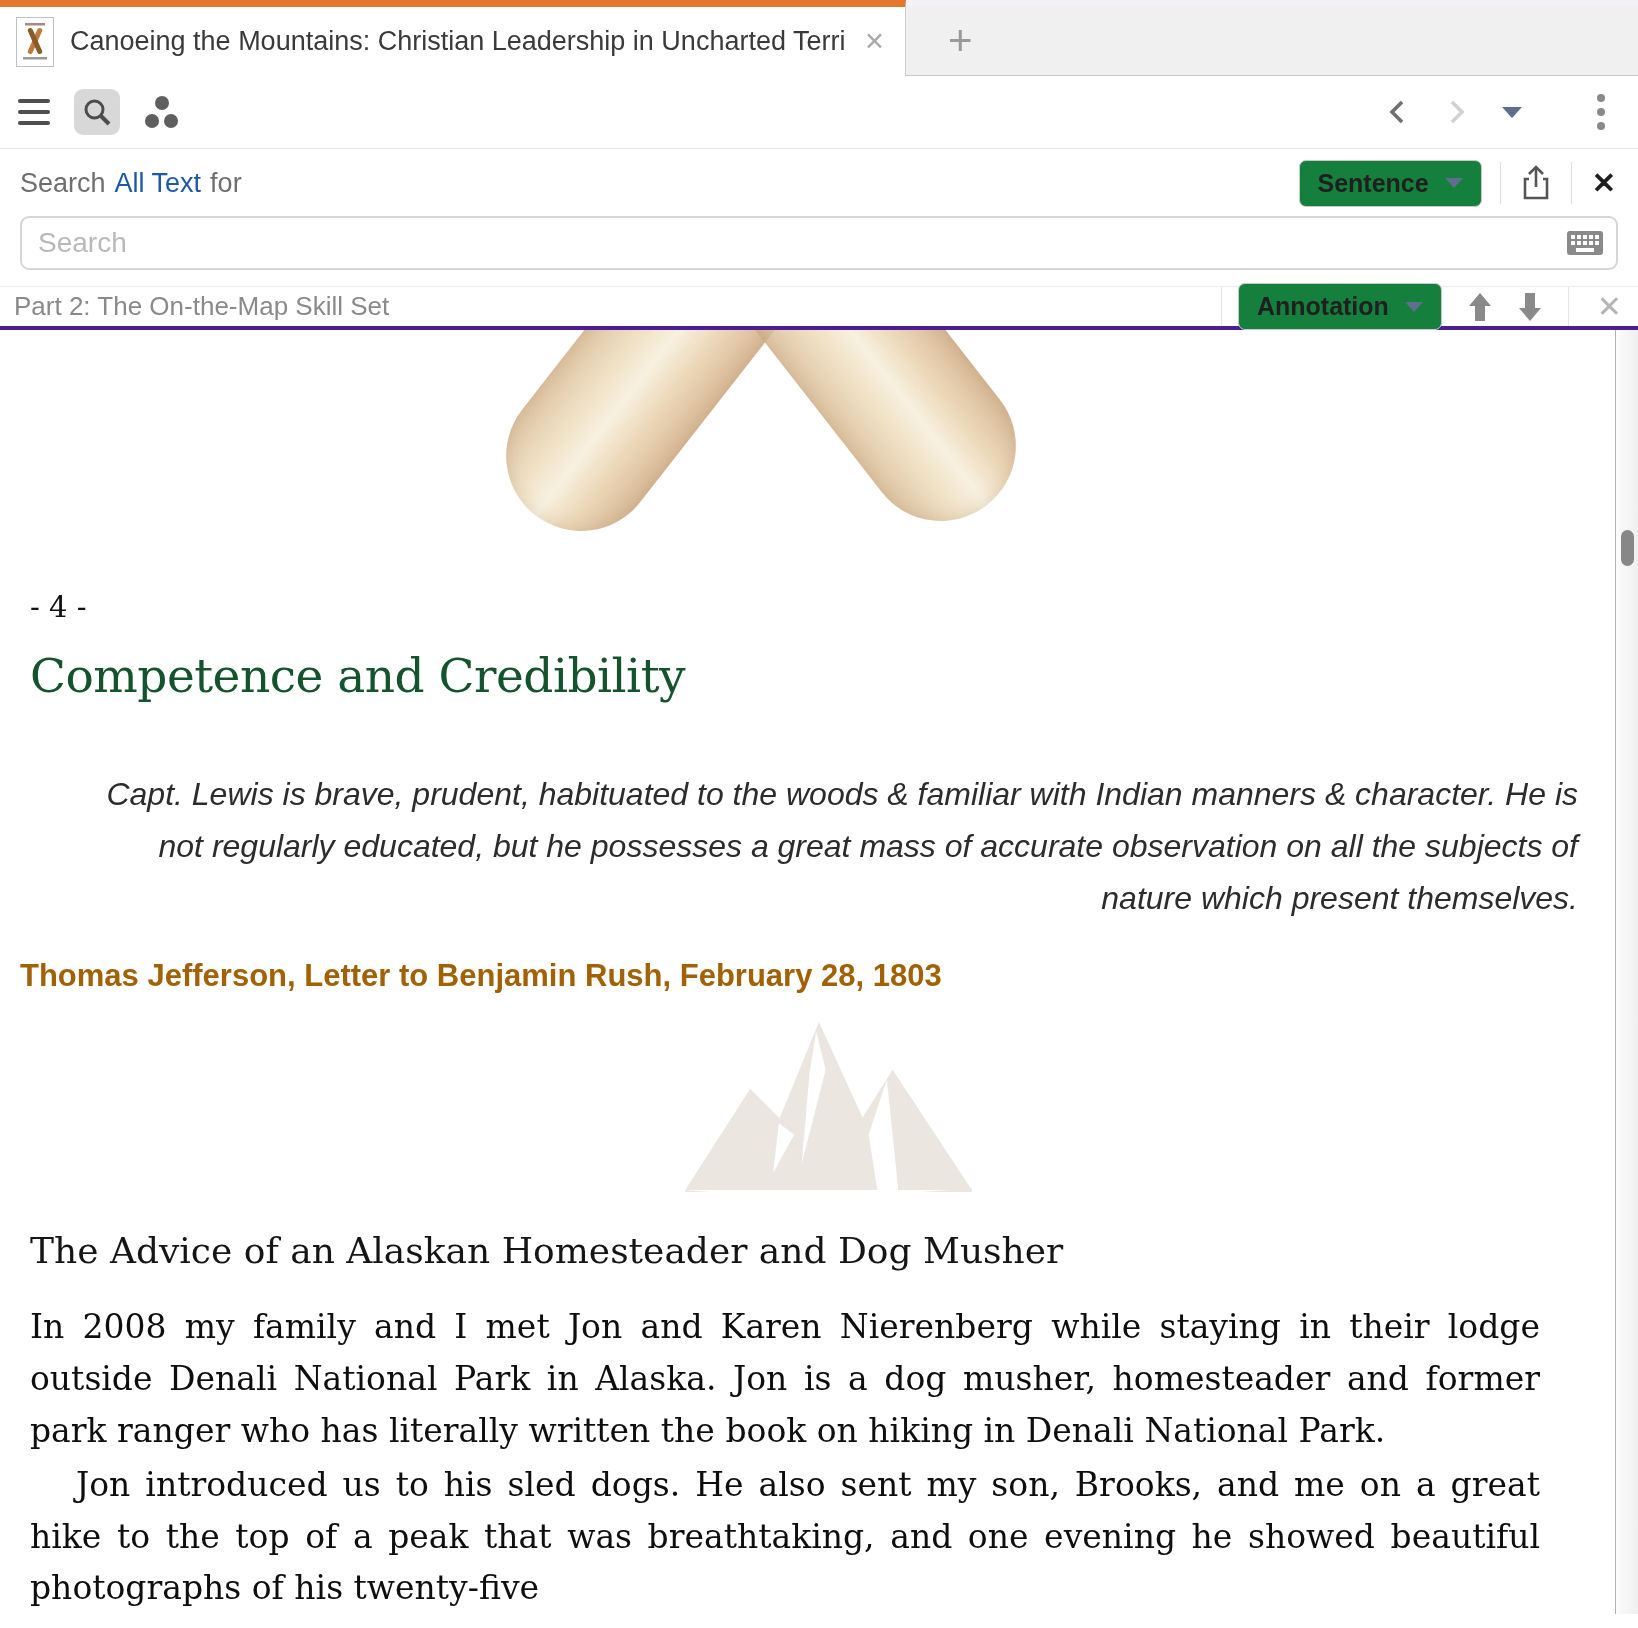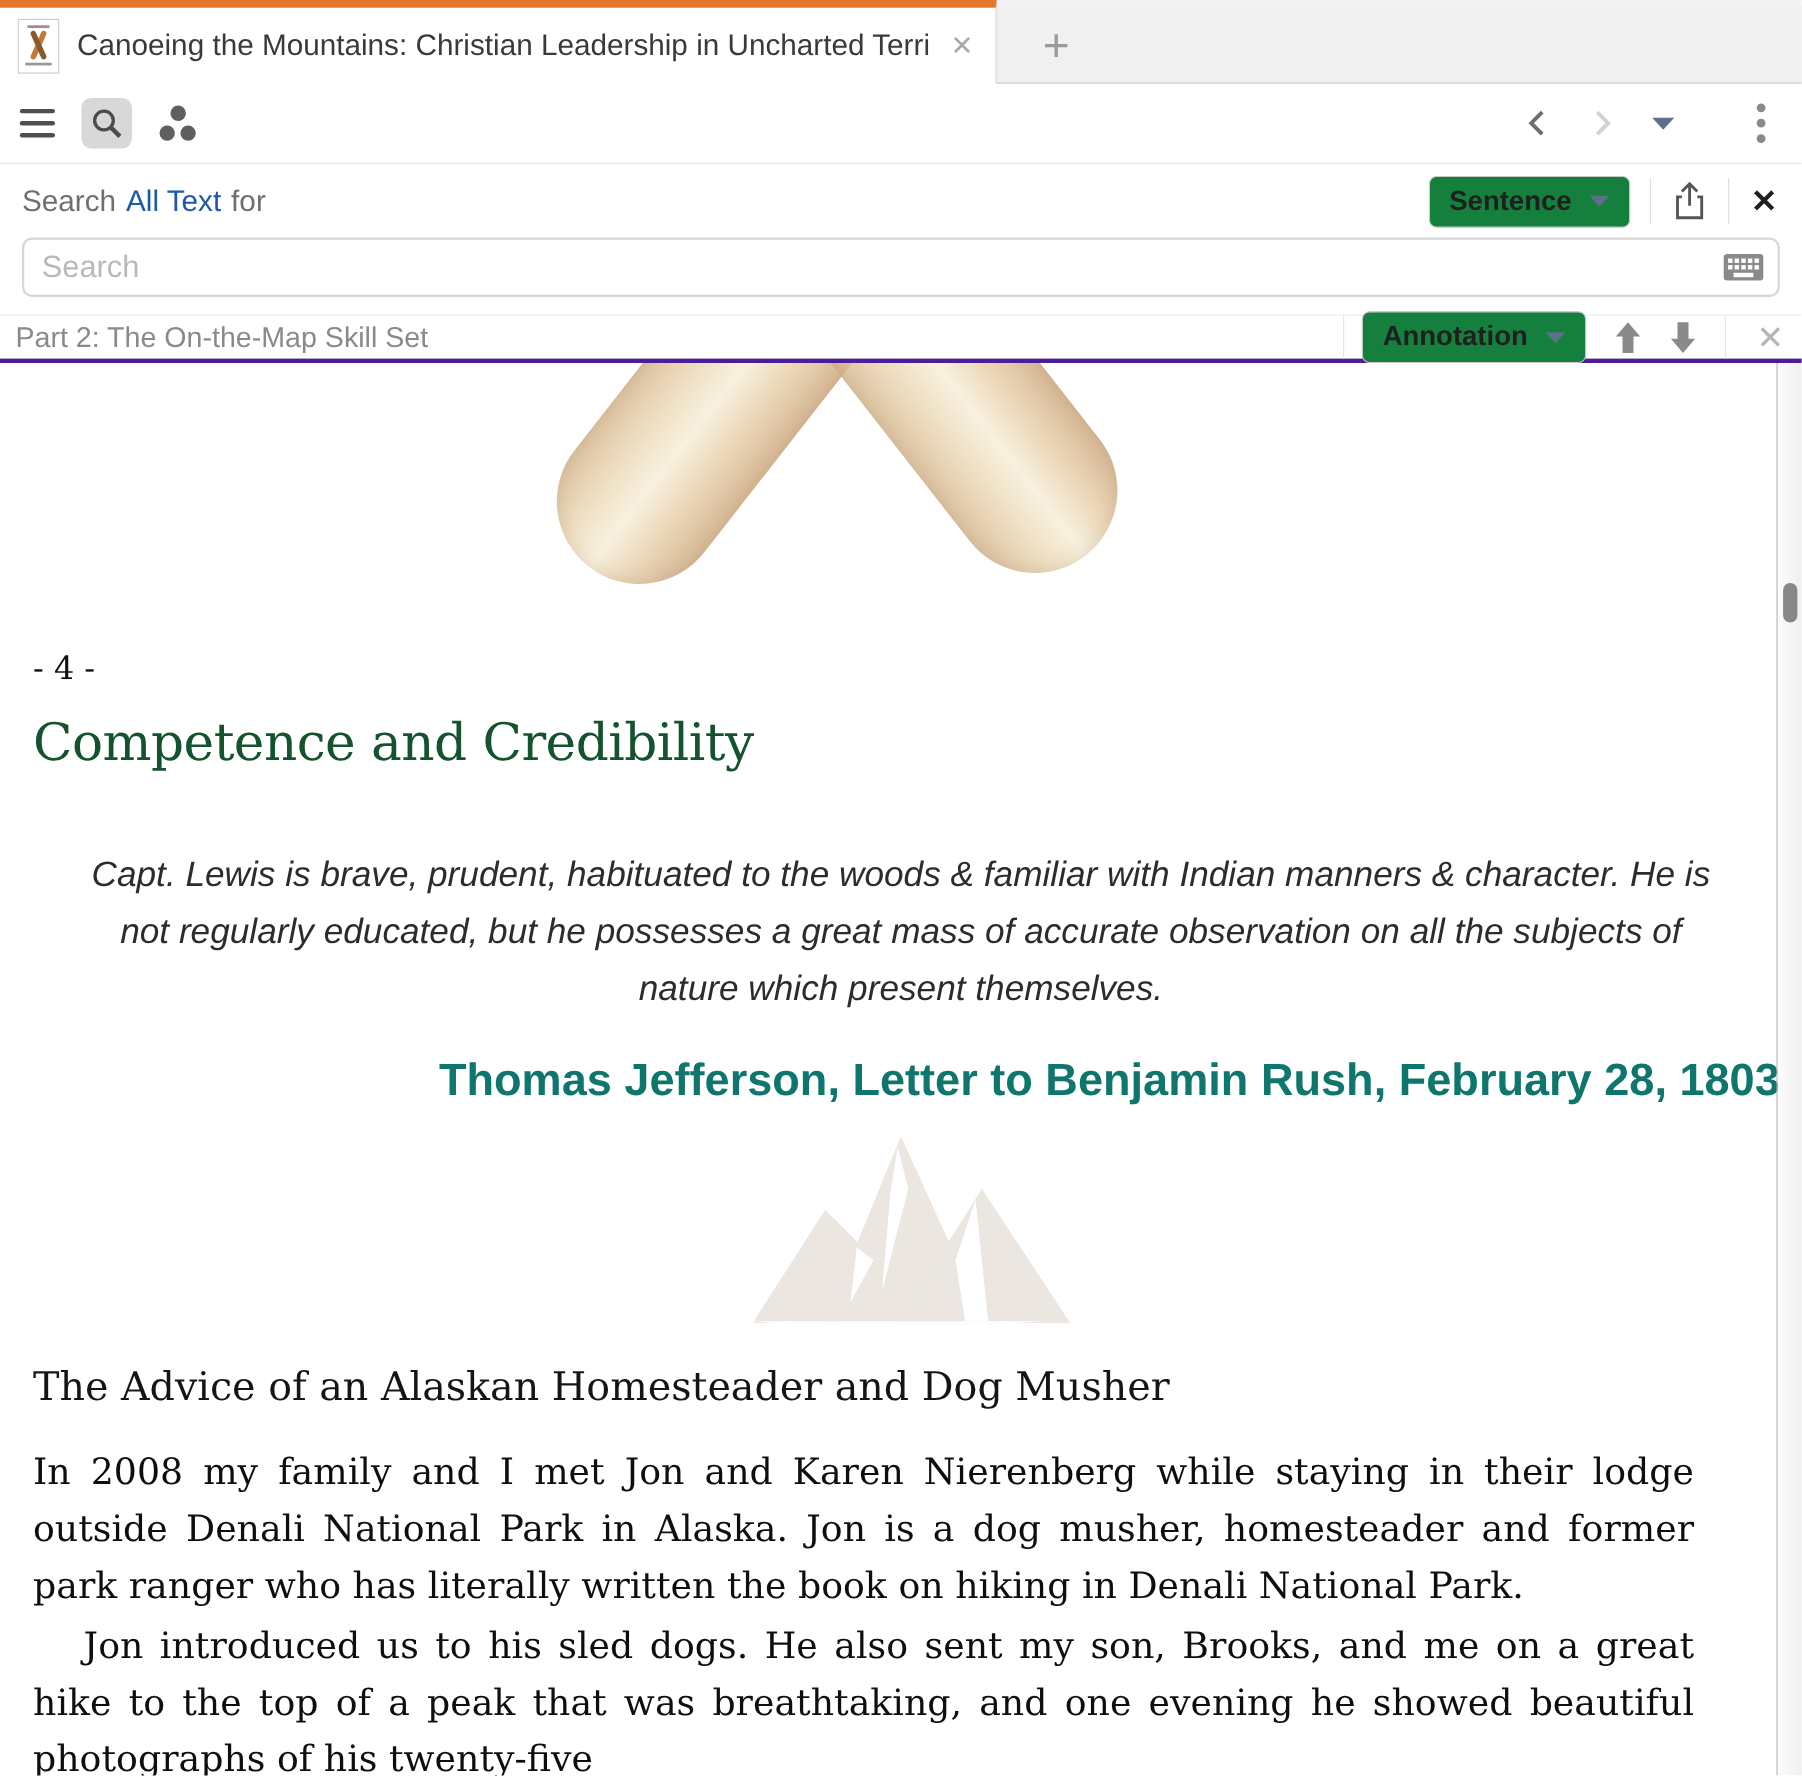--- a/index.html
+++ b/index.html
@@ -81,24 +81,24 @@
     box-shadow:inset 0 0 18px rgba(140,100,55,.25);
     opacity:.82;
   }
   .blade.left  { left:460px; top:-245px; transform:rotate(38deg);  transform-origin:bottom center; }
   .blade.right { left:912px; top:-255px; transform:rotate(-38deg); transform-origin:bottom center; }
 
   .chapter-num { margin:52px 0 0 30px; font-family:"DejaVu Serif", serif; font-size:29px; color:#111; }
   .chapter-title { margin:24px 0 0 30px; font-family:"DejaVu Serif", serif; font-size:47px; font-weight:500; color:#14532d; letter-spacing:-.5px; }
 
   .epigraph {
-    margin:66px 60px 0 60px; text-align:center; font-style:italic;
+    margin:66px 60px 0 60px; text-align:right; font-style:italic;
     font-size:32px; line-height:1.62; color:#2c2c2c;
   }
-  .attribution { margin:34px 20px 0; text-align:right; font-weight:bold; font-size:41px; color:#0f766e; }
+  .attribution { margin:34px 20px 0; text-align:left; font-weight:bold; font-size:31px; color:#a16207; }
 
   .mountain { display:block; margin:26px auto 0 auto; }
 
   .section-heading { margin:38px 16px 0 30px; font-family:"DejaVu Serif", serif; font-size:36px; font-weight:500; color:#151515; }
   .para {
     margin:30px 98px 0 30px; font-family:"DejaVu Serif", serif;
     font-size:33px; line-height:1.57; text-align:justify; color:#0e0e0e;
   }
   .para.indent { text-indent:46px; margin-top:2px; }
 </style>

